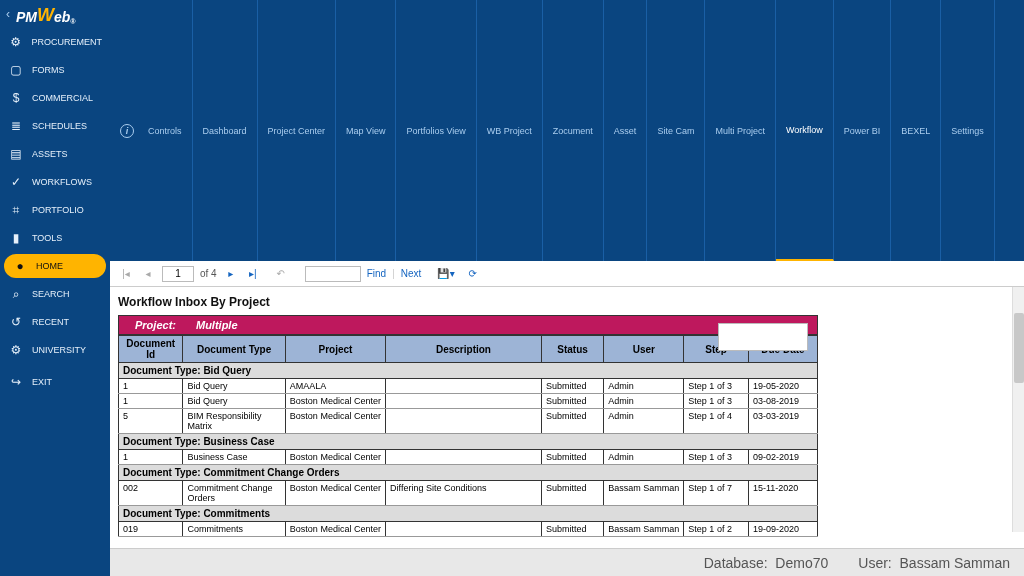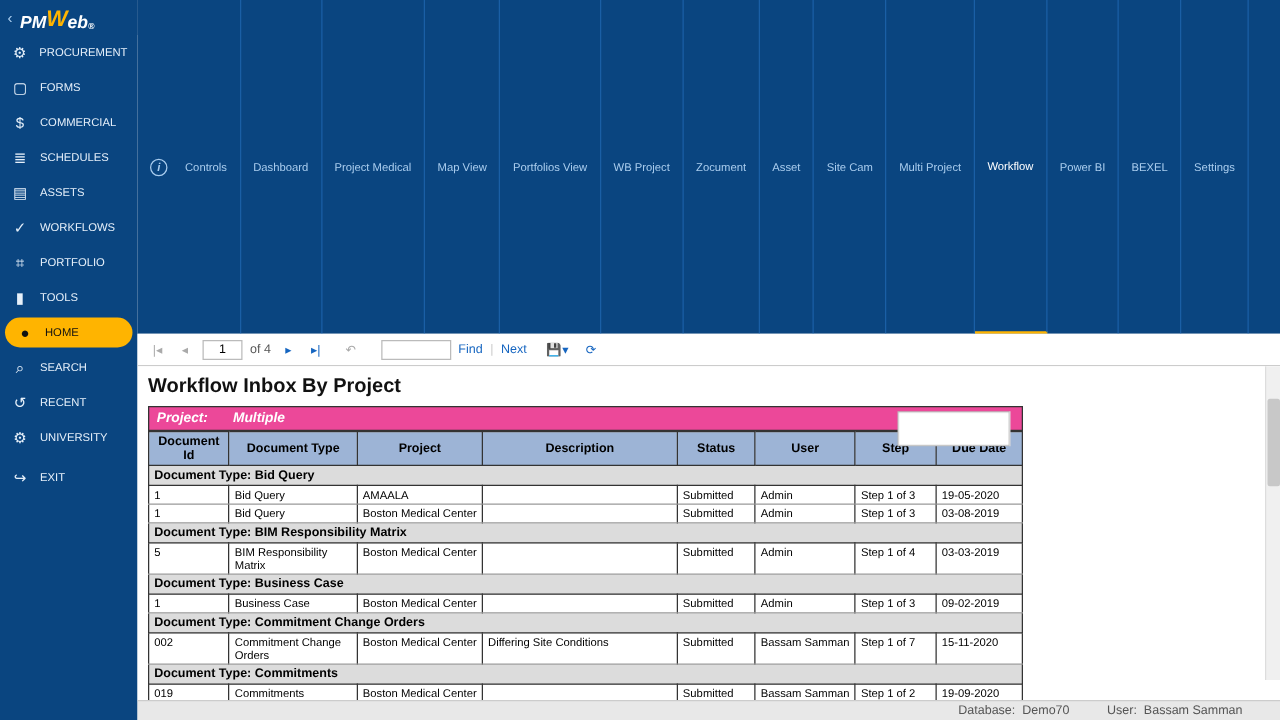--- a/index.html
+++ b/index.html
@@ -36,37 +36,37 @@
   
   .side-list { flex: 1; overflow: hidden; }
   .side-item { display: flex; align-items: center; gap: 8px; padding: 7px 8px; font-size: 9px; cursor: pointer; color: #e6f0fa; border-bottom: 0; }
   .side-item .ic { width: 16px; text-align: center; font-size: 12px; }
   .side-item.active { background: var(--accent); color: #111; border-radius: 14px; margin: 2px 4px; padding: 5px 8px; }
   .side-item.exit { margin-top: 4px; }
   
   .report-wrap { flex: 1; overflow: hidden; position: relative; background: #fff; }
   .report-scroll { position: absolute; inset: 0 12px 0 0; overflow: auto; }
   .report { width: 700px; margin: 8px 0 0 8px; }
-  .report h1 { font-size: 16px; font-weight: bold; color: #111; margin-bottom: 6px; }
-  .project-bar { background: #ec4899; color: #fff; display: flex; gap: 20px; padding: 3px 6px; font-style: italic; font-weight: bold; font-size: 11px; border: 1px solid #333; }
+  .report h1 { font-size: 12px; font-weight: bold; color: #111; margin-bottom: 6px; }
+  .project-bar { background: #be185d; color: #fff; display: flex; gap: 20px; padding: 3px 16px; font-style: italic; font-weight: bold; font-size: 11px; border: 1px solid #333; }
   .project-bar .val { color: #fff; }
   table.grid { width: 100%; border-collapse: collapse; }
   table.grid th { background: #9db4d6; color: #000; font-weight: bold; text-align: center; padding: 2px 4px; font-size: 10px; border: 1px solid #333; }
   .group-row td { background: #dcdcdc; font-weight: bold; font-size: 10px; padding: 2px 4px; border-left: 1px solid #333; border-right: 1px solid #333; border-top: 1px solid #333; border-bottom: 1px solid #333; }
   .data-row td { font-size: 9px; padding: 2px 4px; border-left: 1px solid #333; border-right: 1px solid #333; border-bottom: 1px solid #999; vertical-align: top; }
   col.c1 { width: 54px; } col.c2 { width: 92px; } col.c3 { width: 90px; }
   col.c4 { width: 140px; } col.c5 { width: 56px; } col.c6 { width: 72px; }
   col.c7 { width: 58px; } col.c8 { width: 62px; }
   
   .preview-box { position: absolute; top: 36px; left: 608px; width: 90px; height: 28px; border: 1px solid #bbb; background: #fff; }
   
   .fake-scroll { position: absolute; top: 0; right: 0; width: 12px; bottom: 16px; background: #f0f0f0; border-left: 1px solid #ddd; }
   .fake-thumb { position: absolute; top: 26px; left: 1px; width: 10px; height: 70px; background: #c8c8c8; border-radius: 2px; }
   
-  .status-bar { height: 16px; background: #e8e8e8; border-top: 1px solid #ccc; display: flex; align-items: center; justify-content: flex-end; gap: 30px; padding: 0 30px; font-size: 10px; color: #555; }
+  .status-bar { height: 28px; background: #e8e8e8; border-top: 1px solid #ccc; display: flex; align-items: center; justify-content: flex-end; gap: 30px; padding: 0 14px; font-size: 14px; color: #555; }
 </style>
 </head>
 <body>
 
 <div class="app">
 
   <div class="sidebar">
     <div class="brand-bar">
       <span style="color:#aacdee;font-size:12px;margin-right:2px;">‹</span>
       <span class="logo">
@@ -130,21 +130,21 @@
           <span>EXIT</span>
         </div>
       </div>
   </div>
 
   <div class="right">
     <div class="tabs" id="tabs">
       <span class="info-icon">i</span>
     <div class="tab">Controls</div>
         <div class="tab">Dashboard</div>
-        <div class="tab">Project Medical</div>
+        <div class="tab">Project Center</div>
         <div class="tab">Map View</div>
         <div class="tab">Portfolios View</div>
         <div class="tab">WB Project</div>
         <div class="tab">Zocument</div>
         <div class="tab">Asset</div>
         <div class="tab">Site Cam</div>
         <div class="tab">Multi Project</div>
         <div class="tab active">Workflow</div>
         <div class="tab">Power BI</div>
         <div class="tab">BEXEL</div>
@@ -215,23 +215,20 @@
                 <tr class="data-row">
                   <td>1</td>
                   <td>Bid Query</td>
                   <td>Boston Medical Center</td>
                   <td></td>
                   <td>Submitted</td>
                   <td>Admin</td>
                   <td>Step 1 of 3</td>
                   <td>03-08-2019</td>
                 </tr>
-                <tr class="group-row">
-                  <td colspan="8">Document Type:  BIM Responsibility Matrix</td>
-                </tr>
                 <tr class="data-row">
                   <td>5</td>
                   <td>BIM Responsibility Matrix</td>
                   <td>Boston Medical Center</td>
                   <td></td>
                   <td>Submitted</td>
                   <td>Admin</td>
                   <td>Step 1 of 4</td>
                   <td>03-03-2019</td>
                 </tr>

